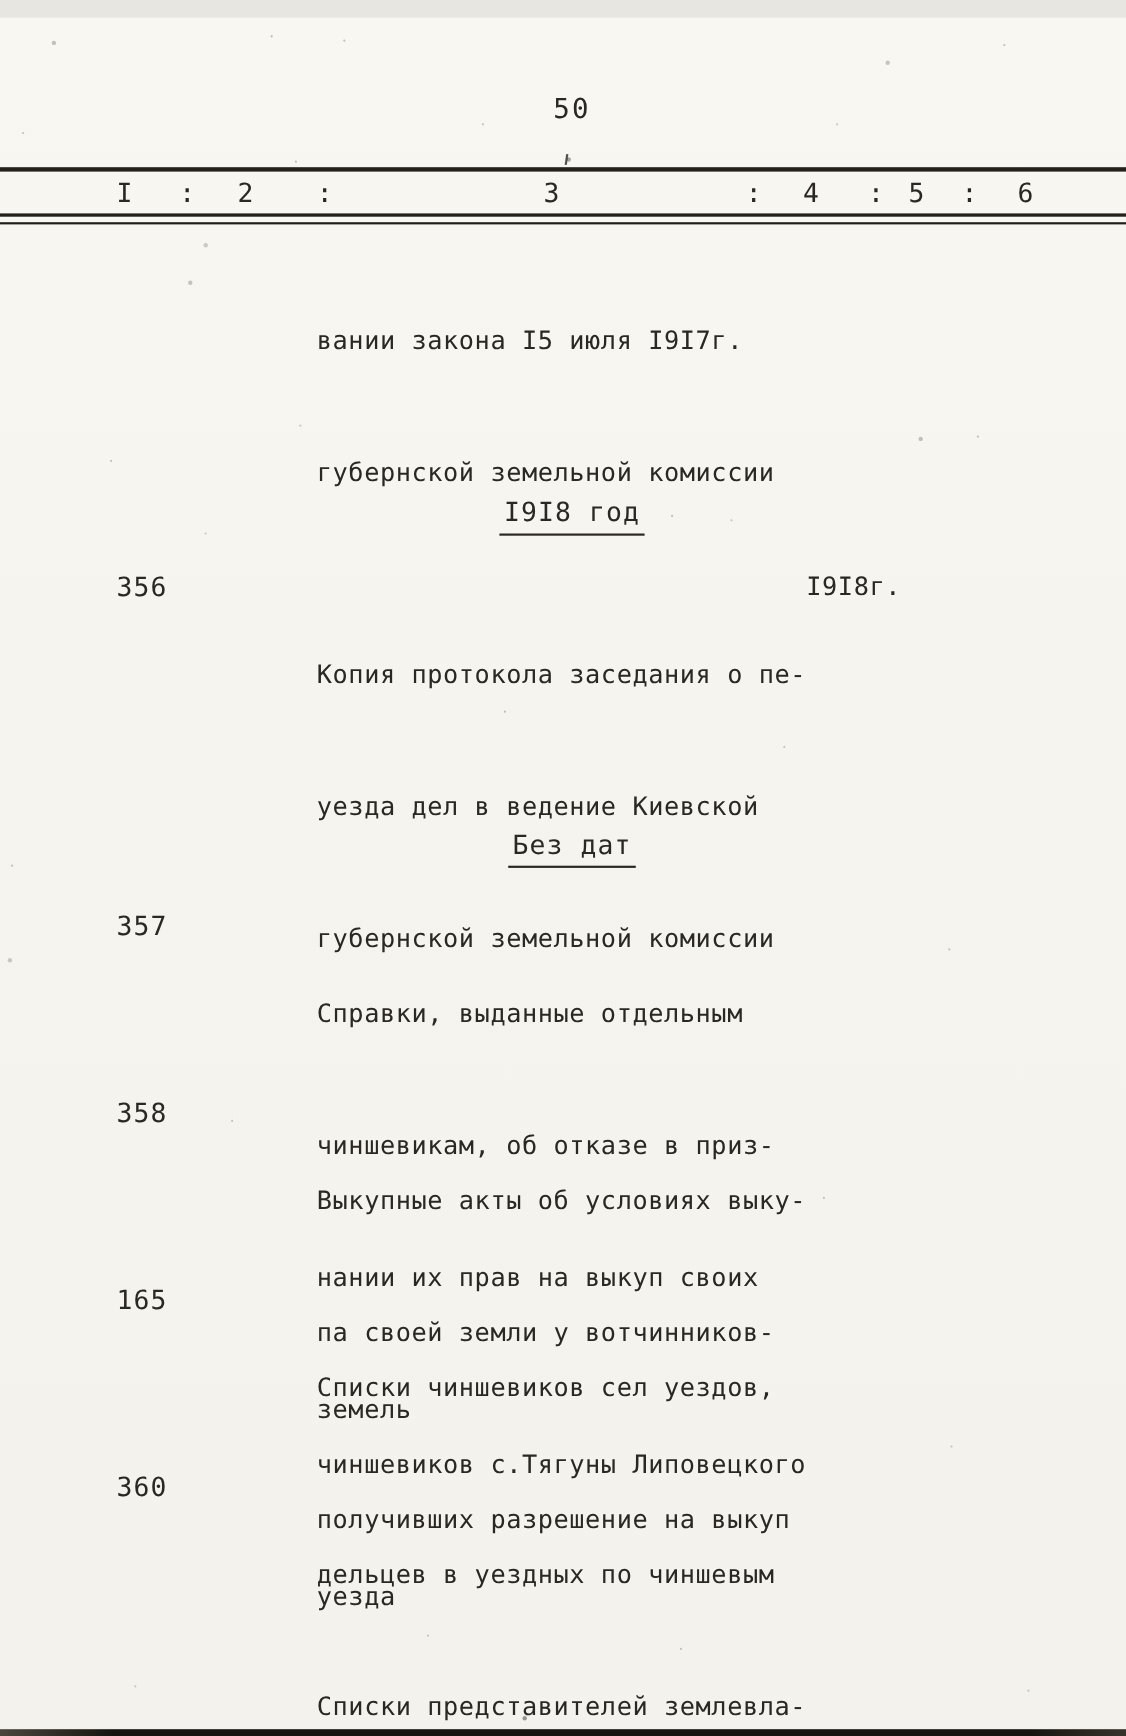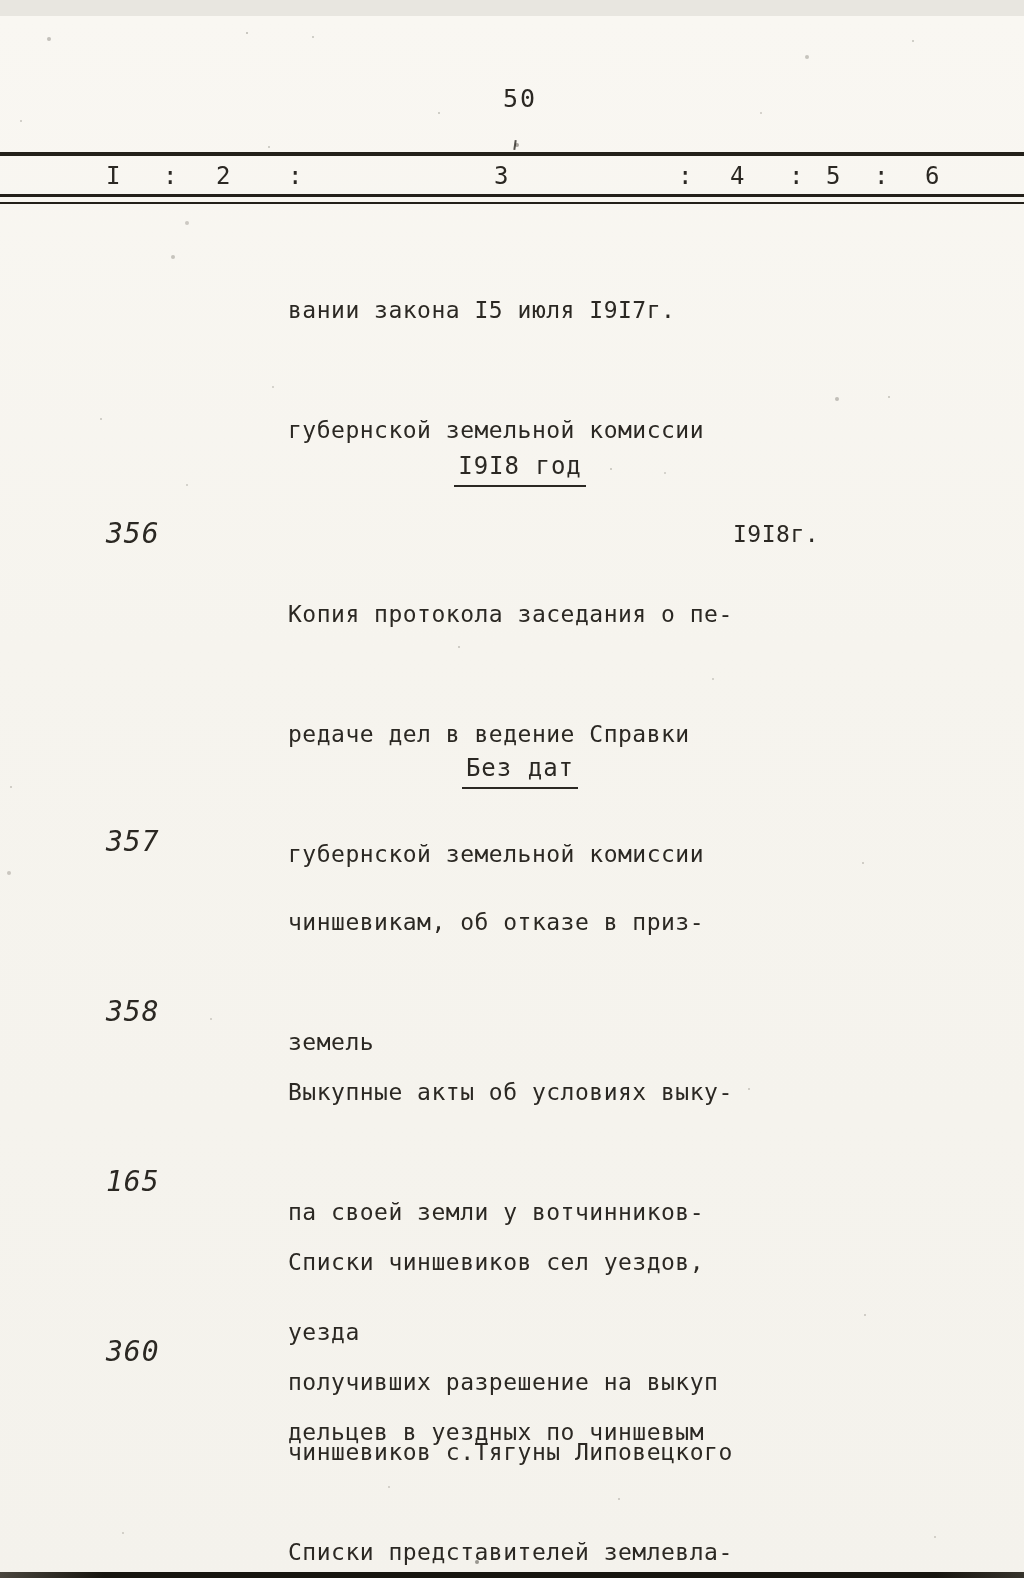--- a/index.html
+++ b/index.html
@@ -80,23 +80,22 @@
     letter-spacing: 1px;
   }
   .section-heading .u {
     display: inline-block;
     border-bottom: 2px solid #2b2823;
     padding: 0 4px 5px 4px;
   }
   .entry-number {
     position: absolute;
     left: 106px;
-    font-size: 28px;
+    font-size: 24px;
     letter-spacing: 1px;
-    font-style: italic;
   }
   .entry-body {
     position: absolute;
     left: 288px;
     width: 450px;
   }
   .entry-date {
     position: absolute;
     left: 733px;
     font-size: 23px;
@@ -187,41 +186,43 @@
     <div>губернской земельной комиссии</div>
   </div>
 
   <div class="section-heading" style="top:436px">
     <span class="u">I9I8 год</span>
   </div>
 
   <div class="txt entry-number" style="top:498px">356</div>
   <div class="txt entry-body" style="top:498px">
     <div>Копия протокола заседания о пе-</div>
-    <div>редаче дел в ведение Справки</div>
+    <div>уезда дел в ведение Киевской</div>
     <div>губернской земельной комиссии</div>
   </div>
   <div class="txt entry-date" style="top:498px">I9I8г.</div>
 
   <div class="section-heading" style="top:738px">
     <span class="u">Без дат</span>
   </div>
 
   <div class="txt entry-number" style="top:806px">357</div>
   <div class="txt entry-body" style="top:806px">
+    <div>Справки, выданные отдельным</div>
     <div>чиншевикам, об отказе в приз-</div>
+    <div>нании их прав на выкуп своих</div>
     <div>земель</div>
   </div>
 
   <div class="txt entry-number" style="top:976px">358</div>
   <div class="txt entry-body" style="top:976px">
     <div>Выкупные акты об условиях выку-</div>
     <div>па своей земли у вотчинников-</div>
+    <div>чиншевиков с.Тягуны Липовецкого</div>
     <div>уезда</div>
-    <div>чиншевиков с.Тягуны Липовецкого</div>
   </div>
 
   <div class="txt entry-number" style="top:1146px">165</div>
   <div class="txt entry-body" style="top:1146px">
     <div>Списки чиншевиков сел уездов,</div>
     <div>получивших разрешение на выкуп</div>
     
   </div>
 
   <div class="txt entry-number" style="top:1316px">360</div>

